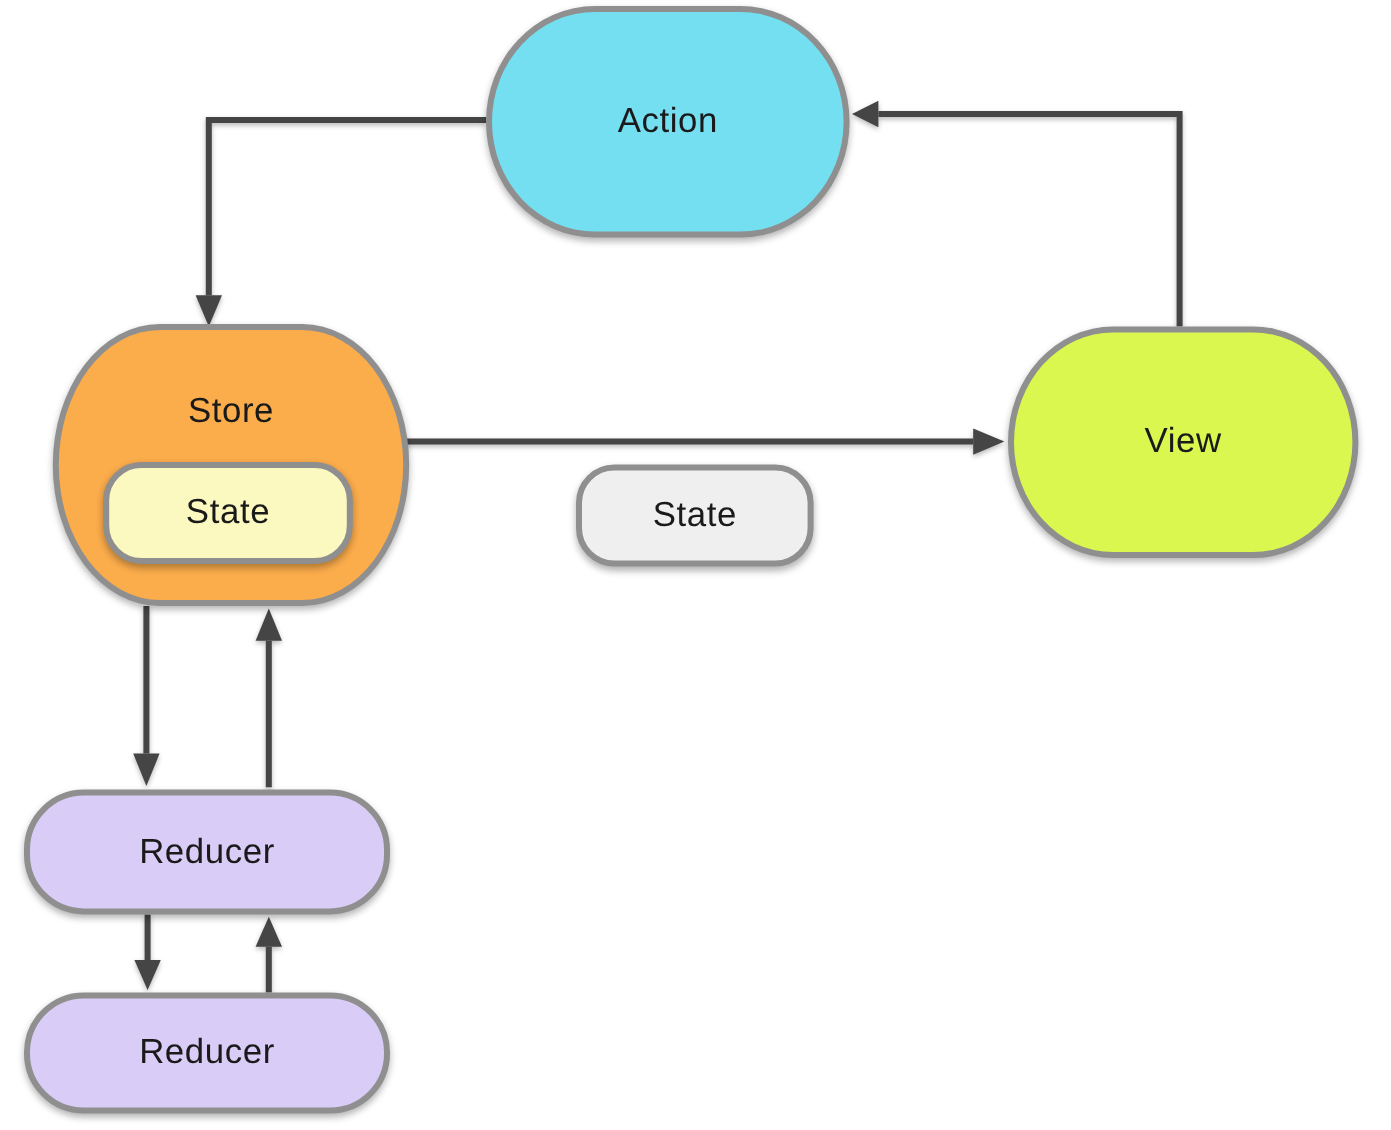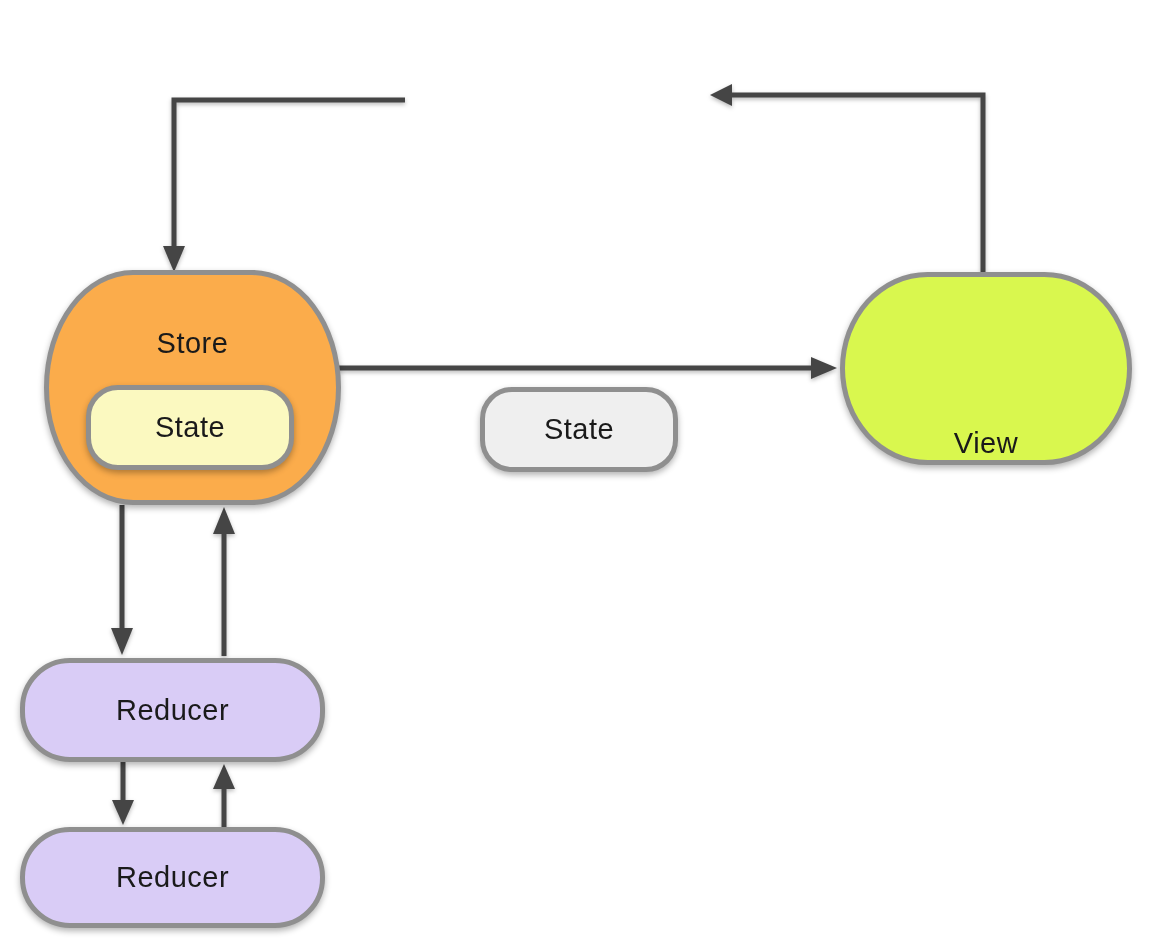--- a/index.html
+++ b/index.html
@@ -101,33 +101,36 @@
       <line x1="123" y1="762" x2="123" y2="800" stroke-width="5" stroke="#454545"></line>
       <polygon points="112,800 134,800 123,825" fill="#454545"></polygon>
     </g>
 
     <g>
       <line x1="224" y1="827" x2="224" y2="789" stroke-width="5" stroke="#454545"></line>
       <polygon points="213,789 235,789 224,764" fill="#454545"></polygon>
     </g>
   </svg>
 
+  <div id="action" class="node barrel" style="background: rgb(116, 223, 240); border-color: rgb(143, 143, 143);">
+    <span class="label">Action</span>
+  </div>
 
   <div id="store" class="node barrel" style="background: rgb(251, 172, 75); border-color: rgb(143, 143, 143);">
     <span class="label store-title">Store</span>
     <div id="store-state" class="node" style="background: rgb(251, 249, 192); border-color: rgb(143, 143, 143);">
       <span class="label">State</span>
     </div>
   </div>
 
   <div id="mid-state" class="node" style="background: rgb(239, 239, 239); border-color: rgb(143, 143, 143);">
     <span class="label">State</span>
   </div>
 
-  <div id="view" class="node barrel" style="background: rgb(217, 247, 78); border-color: rgb(143, 143, 143); align-items: flex-end;">
+  <div id="view" class="node barrel" style="background: rgb(217, 247, 78); border-color: rgb(143, 143, 143);">
     <span class="label">View</span>
   </div>
 
   <div id="reducer-1" class="node" style="background: rgb(217, 204, 246); border-color: rgb(143, 143, 143);">
     <span class="label">Reducer</span>
   </div>
 
   <div id="reducer-2" class="node" style="background: rgb(217, 204, 246); border-color: rgb(143, 143, 143);">
     <span class="label">Reducer</span>
   </div>

